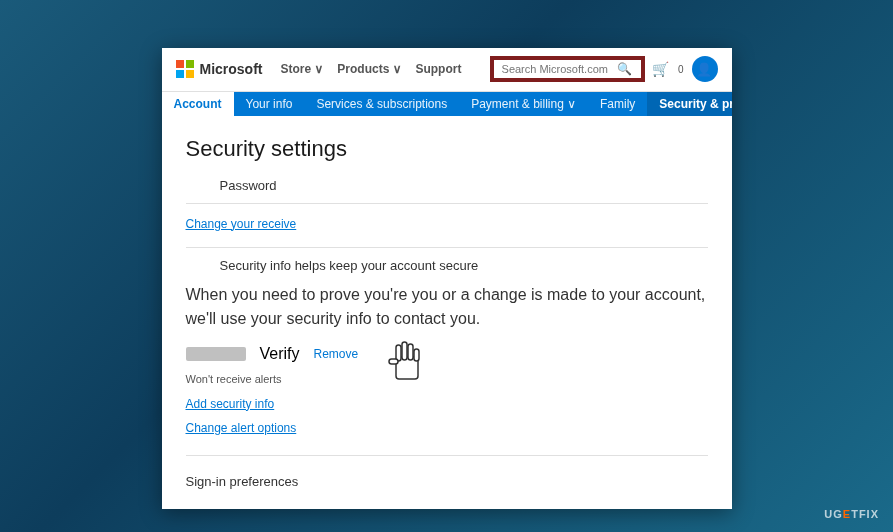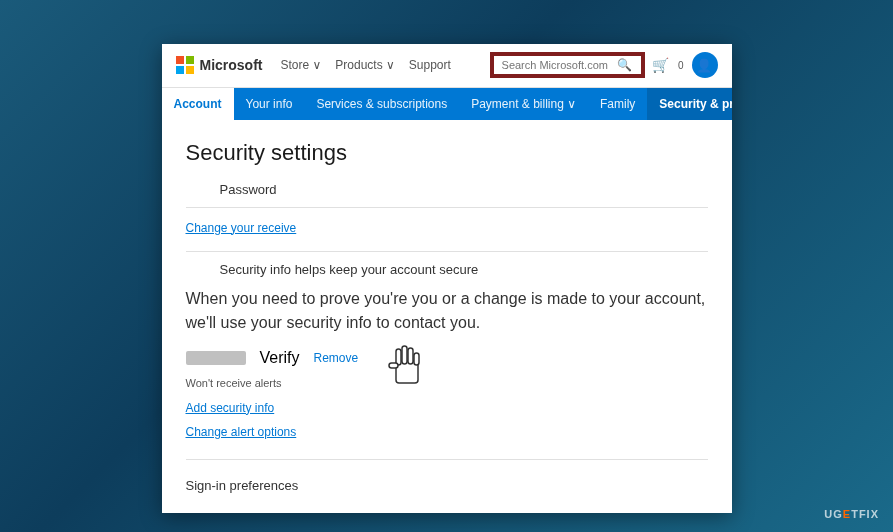--- a/index.html
+++ b/index.html
@@ -59,20 +59,21 @@
     .ms-text {
       font-size: 14px;
       font-weight: 600;
       color: #333;
     }
 
     .top-nav-links {
       display: flex;
       gap: 14px;
       flex: 1;
+      font-weight: bold;
     }
 
     .top-nav-link {
       font-size: 12px;
       color: #555;
       cursor: pointer;
     }
 
     .search-bar {
       display: flex;
@@ -127,21 +128,21 @@
       justify-content: center;
       color: #fff;
       font-size: 13px;
     }
 
     
     .account-nav {
       background: #0078d4;
       display: flex;
       align-items: stretch;
-      height: 32px;
+      height: 24px;
       text-align: right;
     }
 
     .account-nav-item {
       display: flex;
       align-items: center;
       padding: 0 12px;
       font-size: 12px;
       color: rgba(255,255,255,0.9);
       cursor: pointer;

